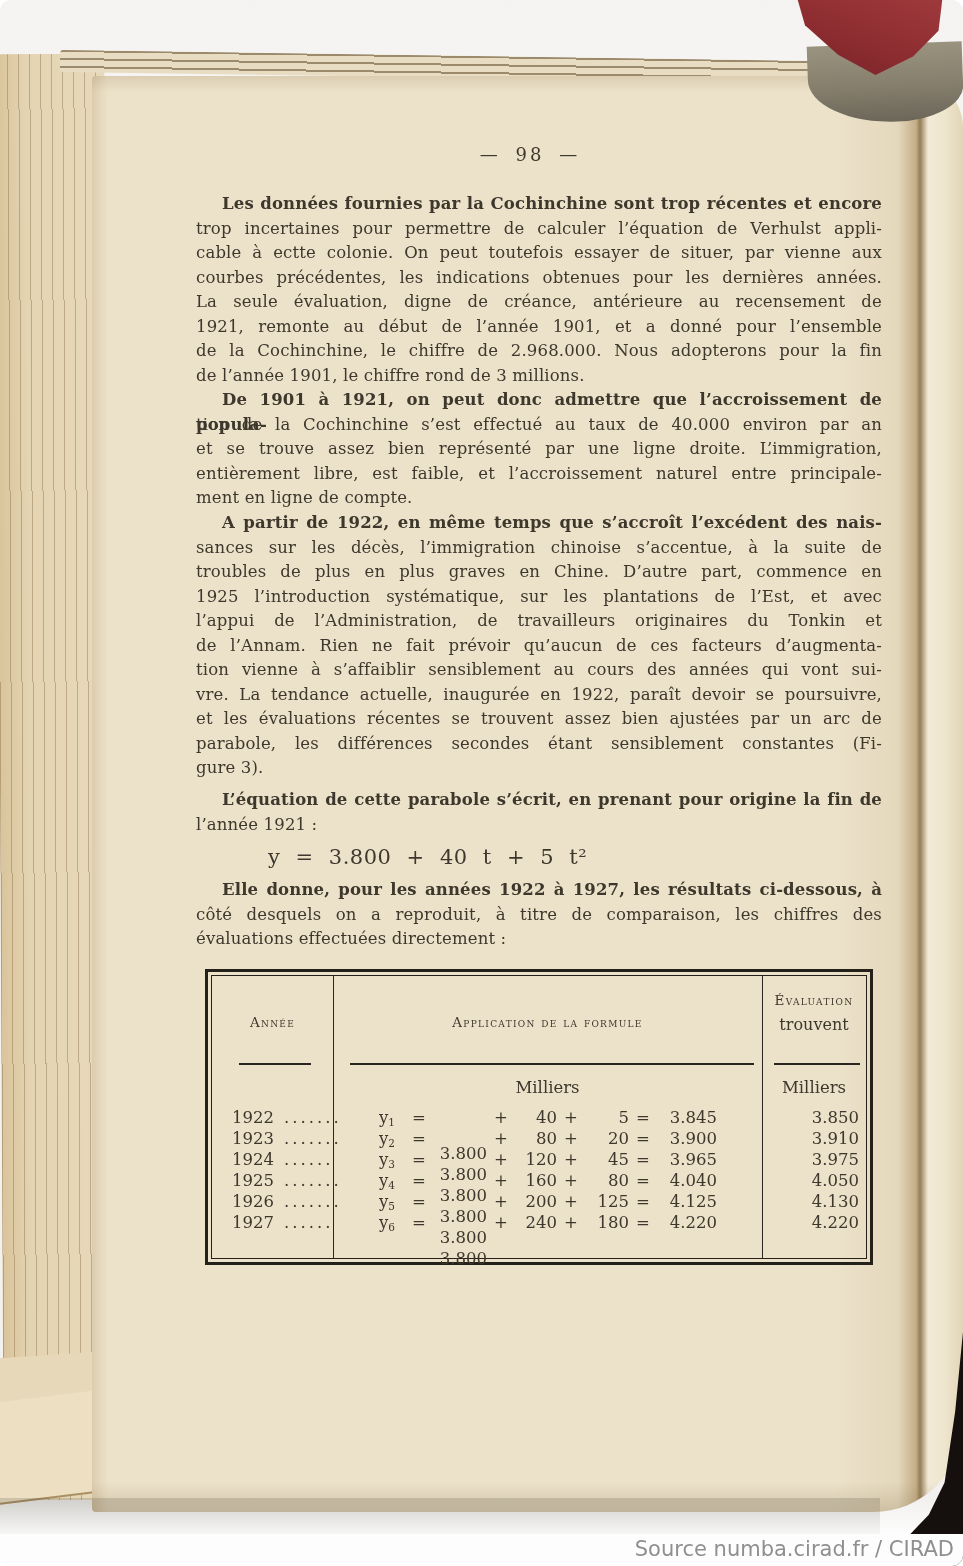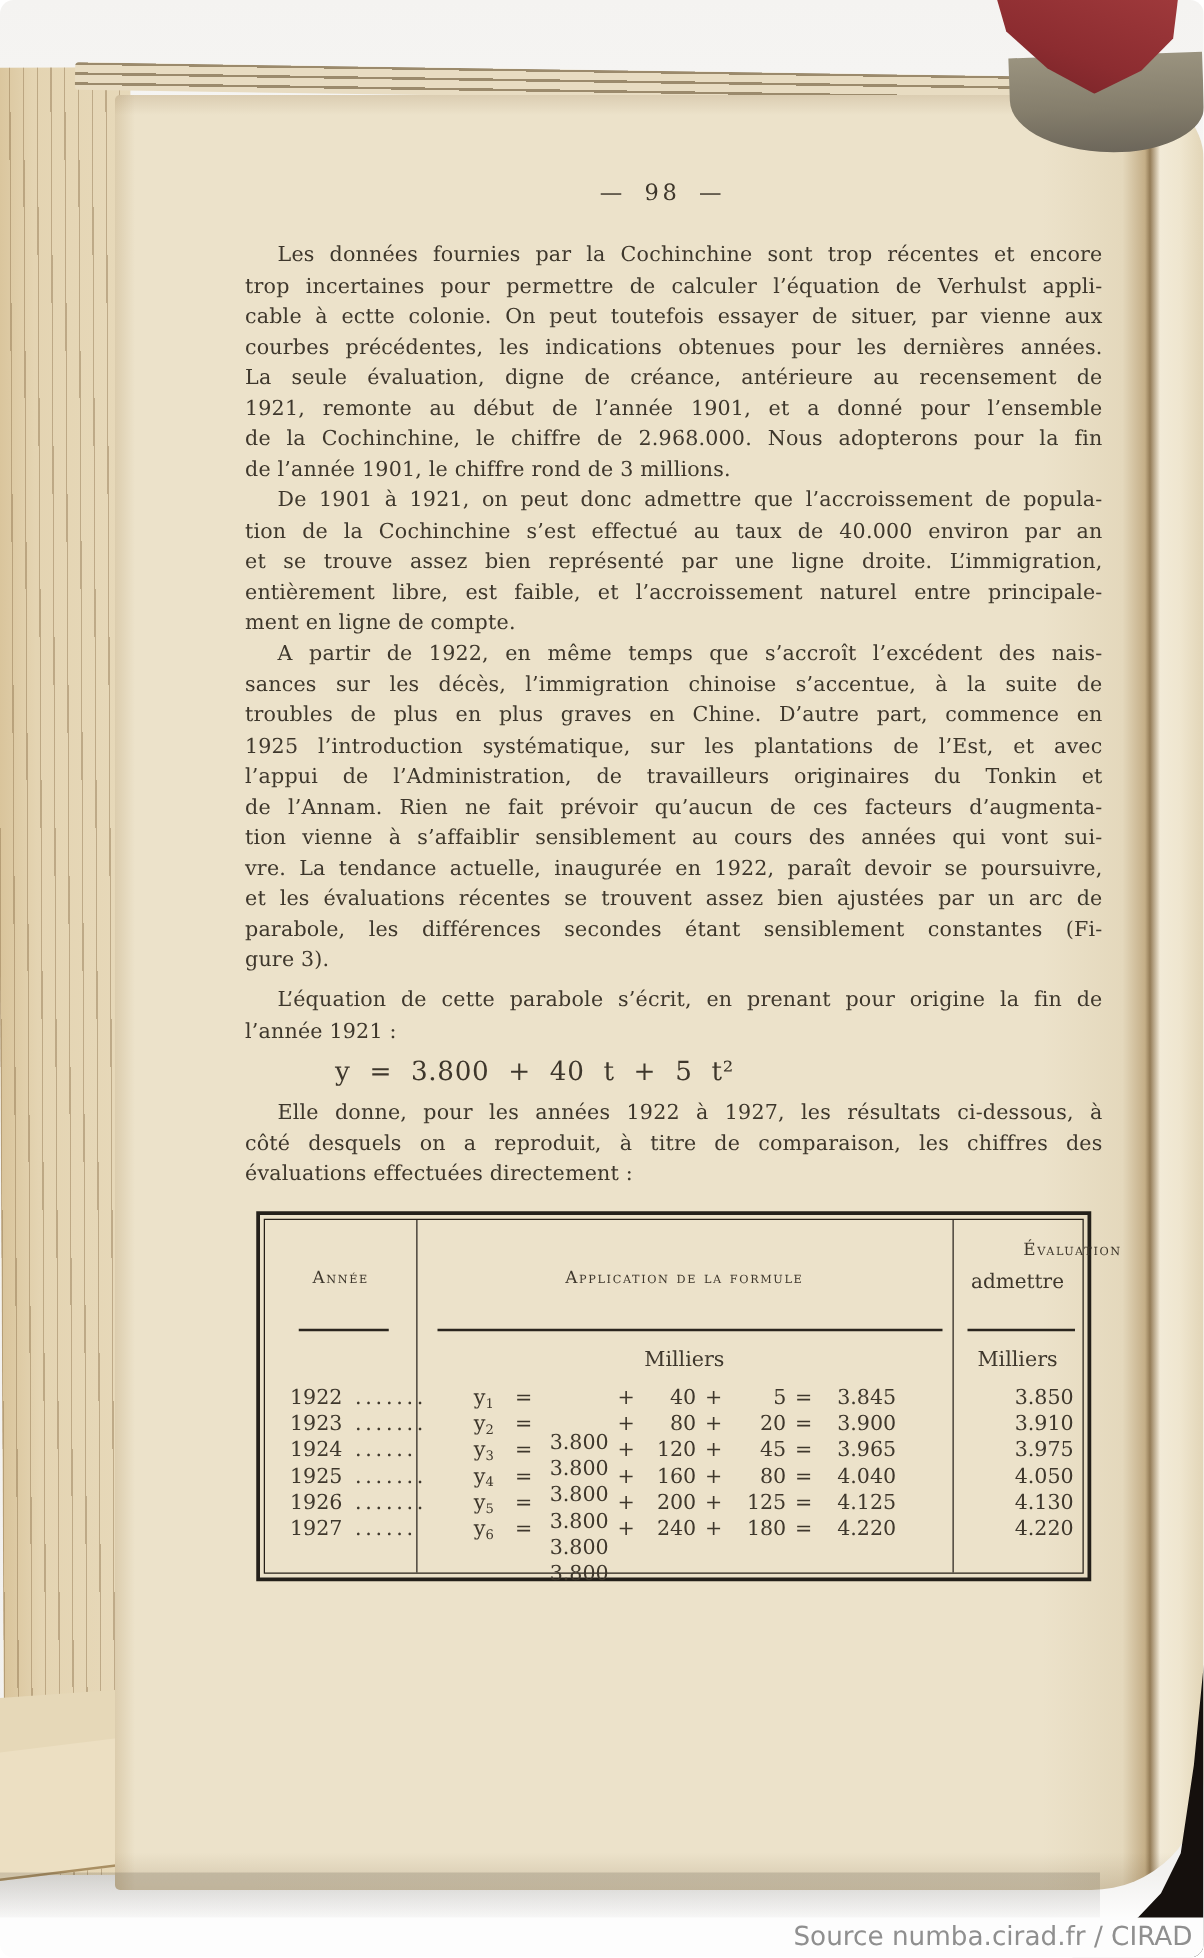--- a/index.html
+++ b/index.html
@@ -37,33 +37,33 @@
       background:linear-gradient(180deg,rgba(60,55,45,.18) 0,rgba(60,55,45,0) 100%);}
   .watermark-band{position:absolute;left:0;top:1534px;width:963px;height:32px;z-index:7;background:#fdfdfd;
       font-family:"DejaVu Sans", sans-serif;font-size:21px;color:#8f8f8f;
       line-height:31px;text-align:right;box-sizing:border-box;padding-right:9px;}
   
   .ink{color:#3e372c;}
   .pagenum{position:absolute;left:150px;top:144px;width:760px;z-index:4;text-align:center;
       font-size:18px;letter-spacing:3px;word-spacing:6px;}
   .para{position:absolute;left:196px;width:686px;z-index:4;font-size:16.5px;}
   .tline{height:24.5px;line-height:24.5px;text-align:justify;text-align-last:justify;letter-spacing:.15px;}
-  .tline.first{text-indent:26px;}
+  .tline.first{text-indent:26px;font-weight:bold;}
   .tline.last{text-align-last:left;}
   #p1{top:192px;} #p2{top:388px;} #p3{top:511px;} #p4{top:788px;} #p5{top:878px;}
   .equation{position:absolute;left:268px;top:845px;z-index:4;font-size:21px;word-spacing:8px;letter-spacing:.5px;}
   
   .ptable{position:absolute;left:211px;top:975px;width:654px;height:282px;z-index:4;
       border:1px solid #262019;outline:3px solid #24201a;outline-offset:3px;}
   .vrule{position:absolute;top:0;width:1px;height:100%;background:#2a251e;}
   .v1{left:121px;} .v2{left:550px;}
   .hcell{position:absolute;text-align:center;font-variant:small-caps;font-size:13.5px;letter-spacing:1.3px;}
   .h-annee{left:0;top:38px;width:121px;}
   .h-form{left:121px;top:38px;width:429px;}
-  .h-eval{left:550px;top:16px;width:104px;padding-left:44px;}
+  .h-eval{left:550px;top:16px;width:104px;}
   .h-directe{left:550px;top:39px;width:104px;position:absolute;text-align:center;font-size:16px;}
   .hrule{position:absolute;height:2px;background:#2a251e;top:87px;}
   .hr1{left:27px;width:72px;} .hr2{left:138px;width:404px;} .hr3{left:562px;width:86px;}
   .milliers{position:absolute;top:101px;height:22px;line-height:22px;text-align:center;font-size:16.5px;}
   .m1{left:121px;width:429px;} .m2{left:550px;width:104px;}
   .trow{position:absolute;left:0;width:100%;height:21px;line-height:21px;font-size:16.5px;}
   .yr{position:absolute;left:20px;}
   .dots{position:absolute;left:72px;letter-spacing:3px;}
   .frm{position:absolute;left:167px;display:flex;}
   .f-y{width:26px;text-align:left;}
@@ -129,21 +129,21 @@
       <div class="tline">côté desquels on a reproduit, à titre de comparaison, les chiffres des</div>
       <div class="tline last">évaluations effectuées directement :</div>
     </div>
 
   <div class="ptable ink">
     <div class="vrule v1"></div>
     <div class="vrule v2"></div>
     <div class="hcell h-annee">Année</div>
     <div class="hcell h-form">Application de la formule</div>
     <div class="hcell h-eval">Évaluation</div>
-    <div class="h-directe">admettre</div>
+    <div class="h-directe">trouvent</div>
     <div class="hrule hr1"></div>
     <div class="hrule hr2"></div>
     <div class="hrule hr3"></div>
     <div class="milliers m1">Milliers</div>
     <div class="milliers m2">Milliers</div>
     <div id="rows">
         <div class="trow" style="top: 131px;">
           <span class="yr">1922</span>
           <span class="dots">.......</span>
           <span class="frm">

